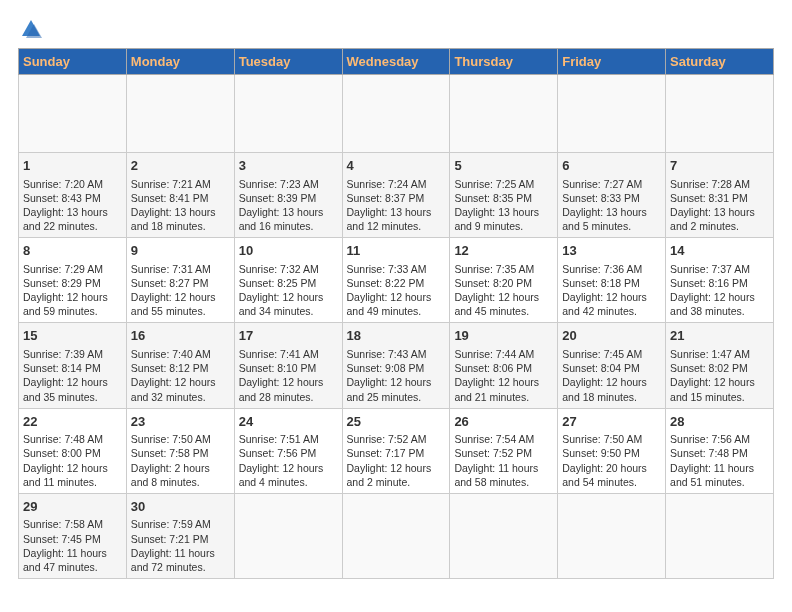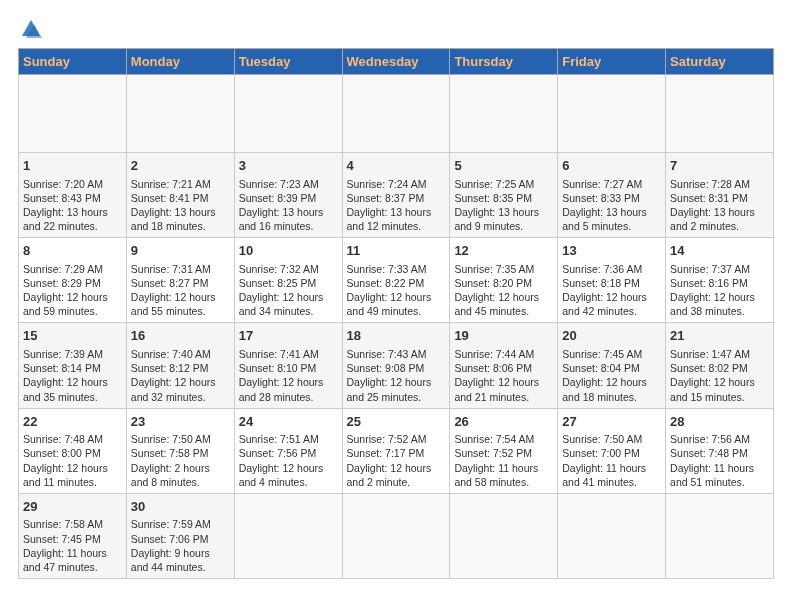--- a/index.html
+++ b/index.html
@@ -294,42 +294,42 @@
           </td>
           <td>
             <span class="day-num">26</span>
             <div>Sunrise: 7:54 AM</div>
             <div>Sunset: 7:52 PM</div>
             <div>Daylight: 11 hours and 58 minutes.</div>
           </td>
           <td>
             <span class="day-num">27</span>
             <div>Sunrise: 7:50 AM</div>
-            <div>Sunset: 7:00 PM</div>
-            <div>Daylight: 11 hours and 41 minutes.</div>
+            <div>Sunset: 9:50 PM</div>
+            <div>Daylight: 20 hours and 54 minutes.</div>
           </td>
           <td>
             <span class="day-num">28</span>
             <div>Sunrise: 7:56 AM</div>
             <div>Sunset: 7:48 PM</div>
             <div>Daylight: 11 hours and 51 minutes.</div>
           </td>
         </tr>
         <tr>
           <td>
             <span class="day-num">29</span>
             <div>Sunrise: 7:58 AM</div>
             <div>Sunset: 7:45 PM</div>
             <div>Daylight: 11 hours and 47 minutes.</div>
           </td>
           <td>
             <span class="day-num">30</span>
             <div>Sunrise: 7:59 AM</div>
-            <div>Sunset: 7:06 PM</div>
-            <div>Daylight: 9 hours and 44 minutes.</div>
+            <div>Sunset: 7:21 PM</div>
+            <div>Daylight: 11 hours and 72 minutes.</div>
           </td>
           <td class="empty-cell"></td>
           <td class="empty-cell"></td>
           <td class="empty-cell"></td>
           <td class="empty-cell"></td>
           <td class="empty-cell"></td>
         </tr>
       </tbody>
   </table>
 </div>

